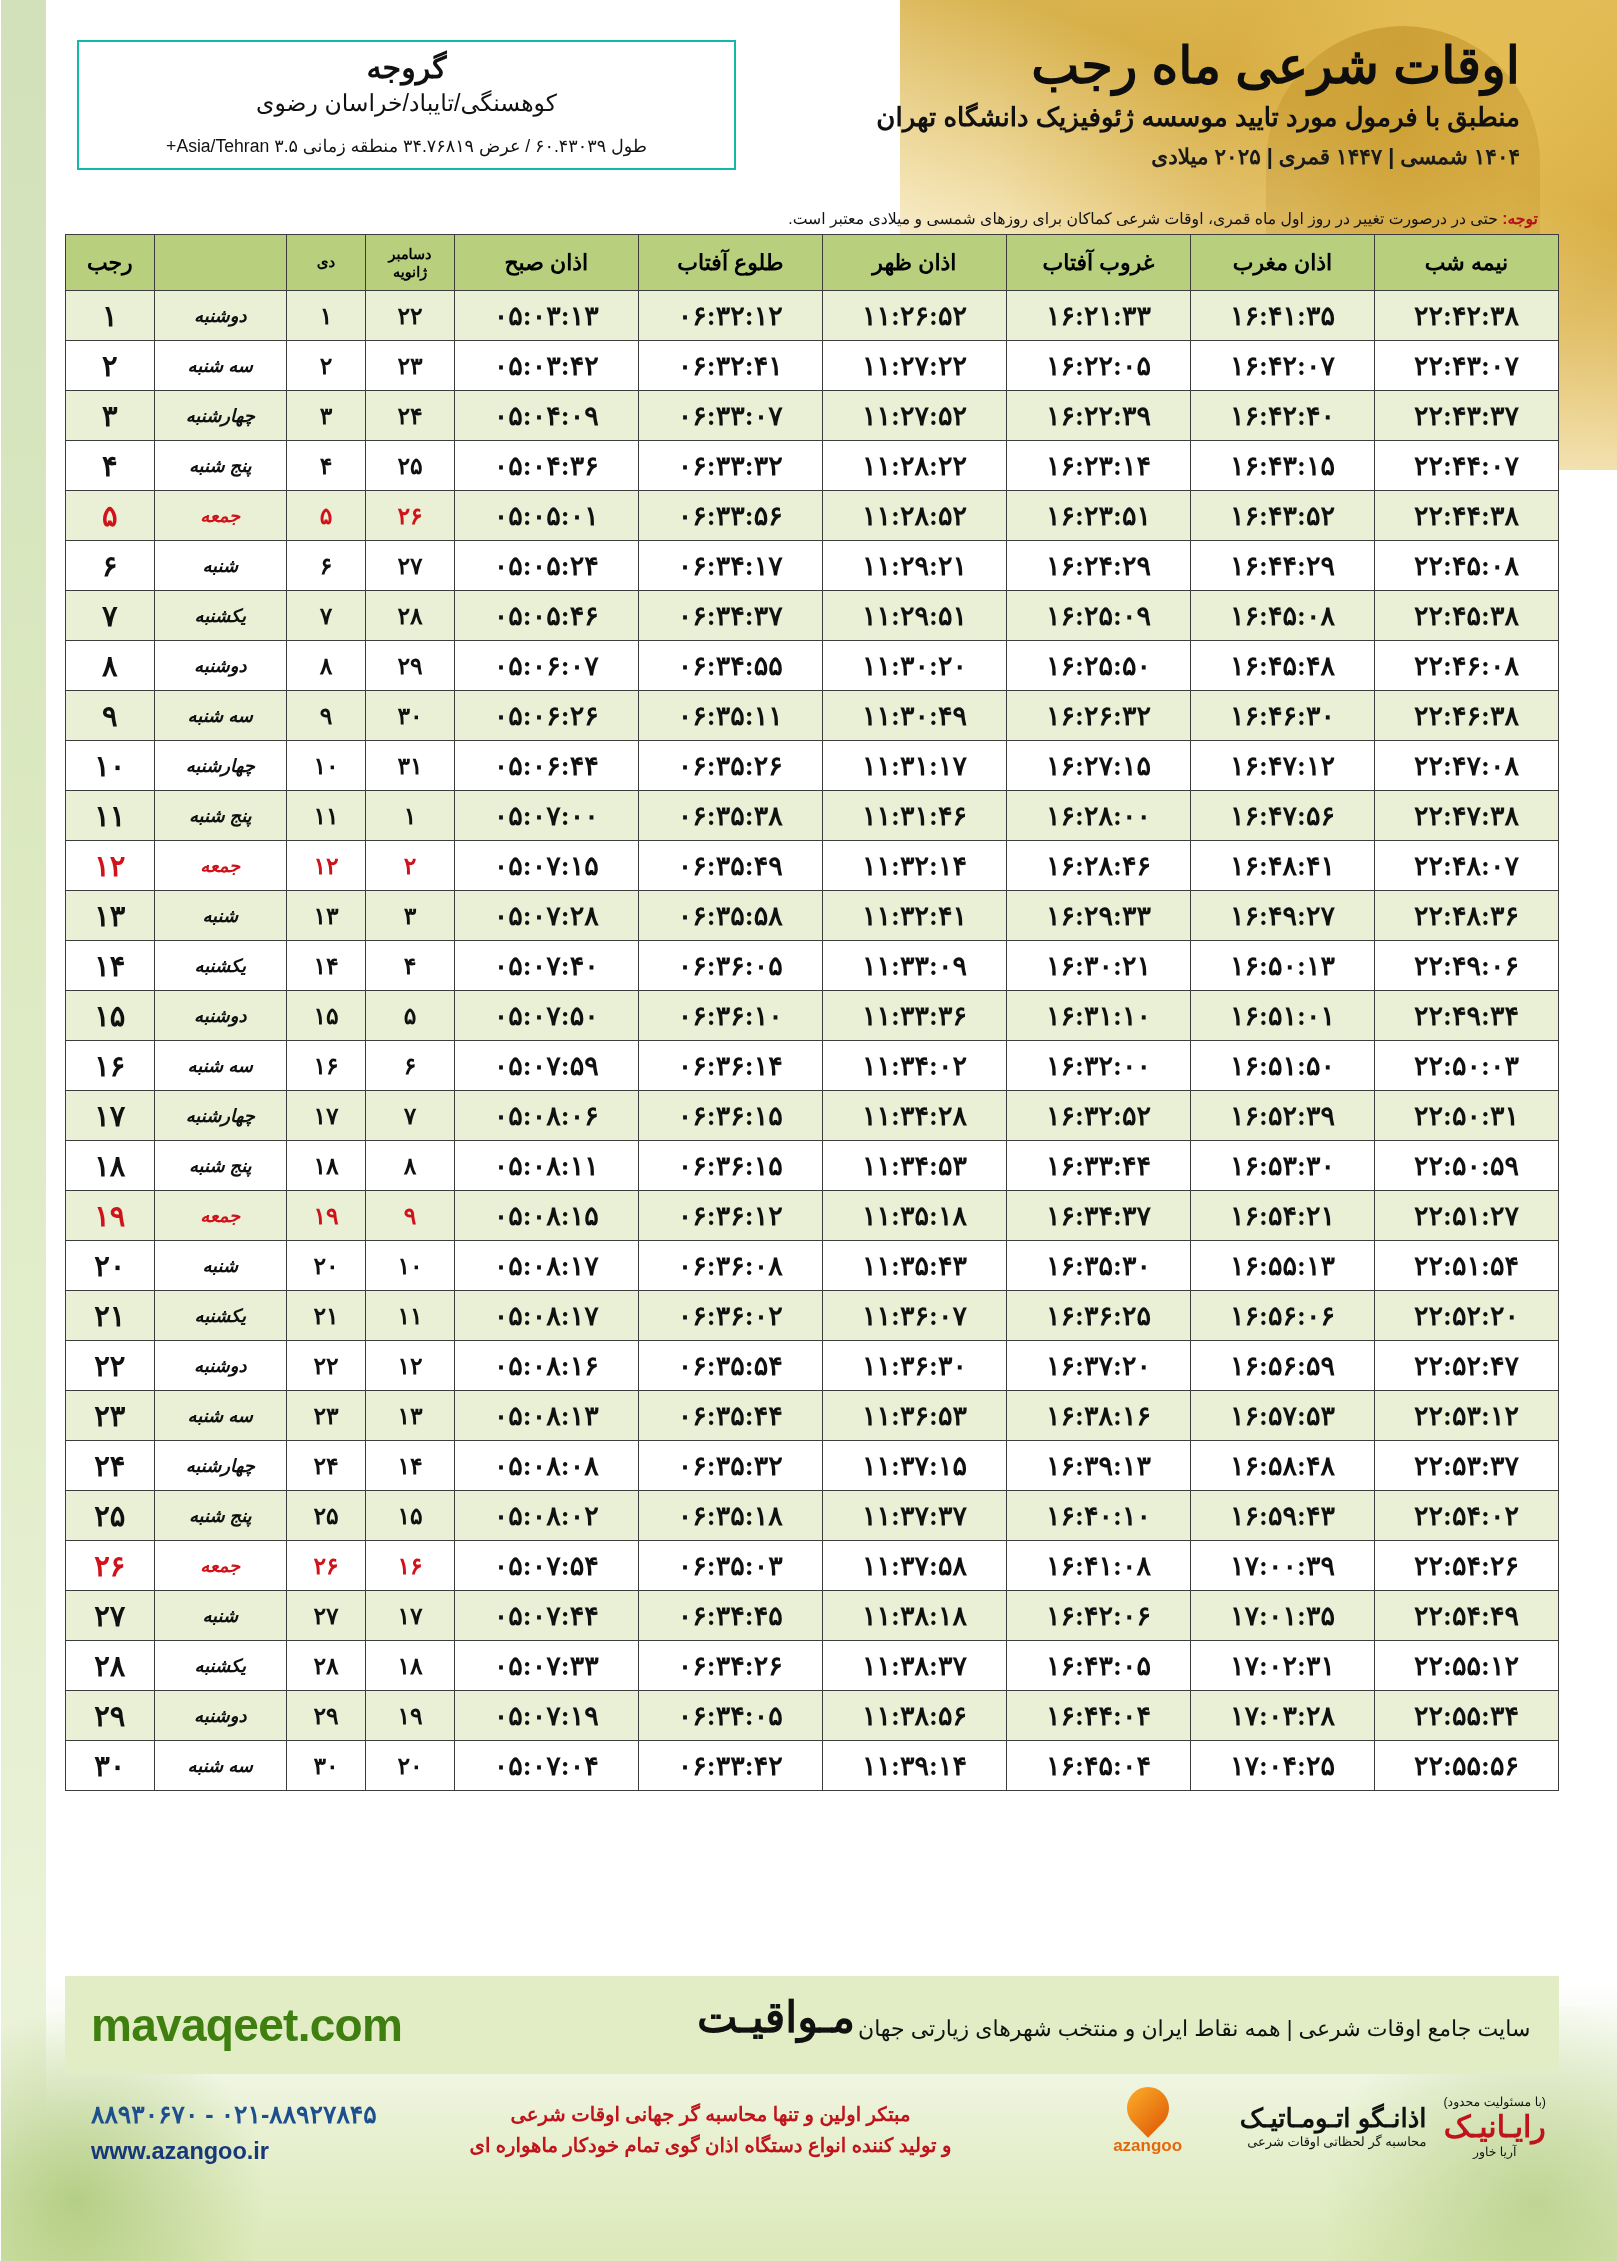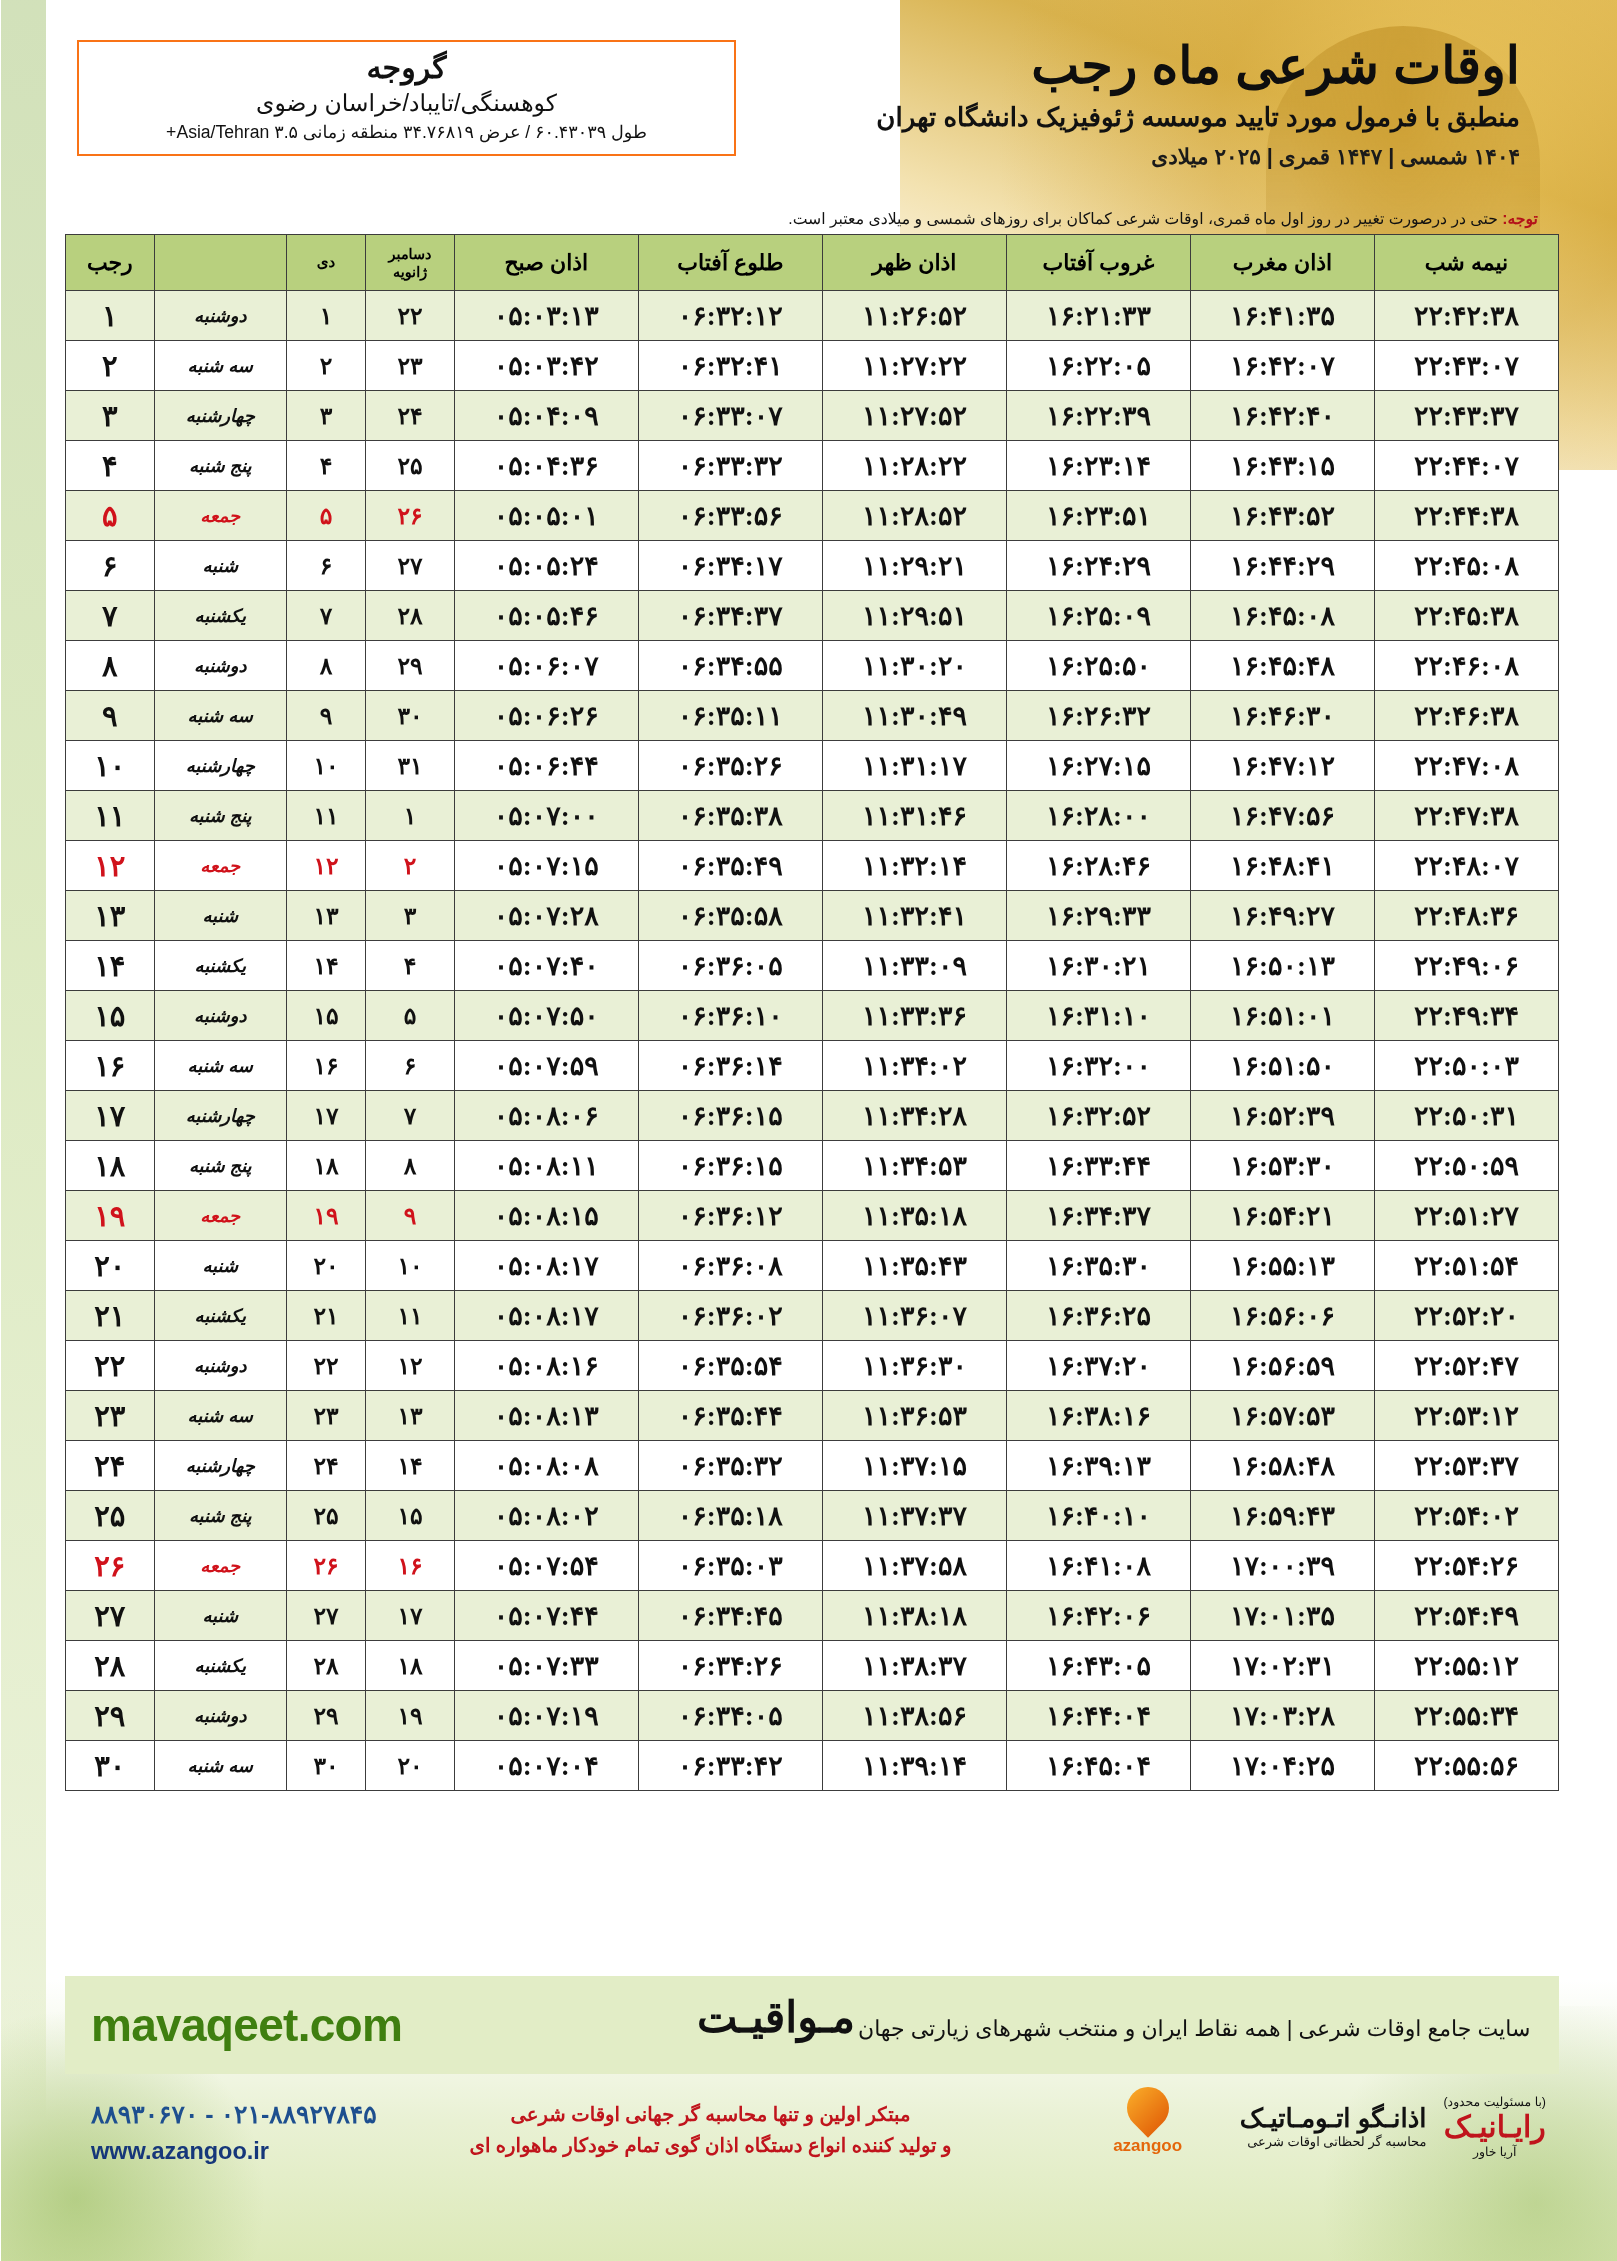--- a/index.html
+++ b/index.html
@@ -66,26 +66,26 @@
   }
   .sub-title {
     font-size: 26px; font-weight:bold; color:#111; margin-top:9px;
   }
   .date-line {
     font-size: 21.5px; color:#1a1a1a; margin-top:11.7px; font-weight:bold;
   }
 
   .loc-box {
     position:absolute; left:77px; top:40px; width:659px;
-    border:2px solid #f97316; background:#fff; text-align:center;
+    border:2px solid #14b8a6; background:#fff; text-align:center;
     padding:9px 6.5px 10.4px;
   }
   .loc-name { font-size:30px; font-weight:bold; color:#111; line-height:1.15; }
   .loc-sub  { font-size:23.5px; color:#111; margin-top:3.9px; }
-  .loc-geo  { font-size:17.6px; color:#111; margin-top:5px; }
+  .loc-geo  { font-size:17.6px; color:#111; margin-top:19px; }
 
   .note {
     position:absolute; left:77px; top:209px; width:1461px; text-align:right;
     font-size:15.7px; color:#111;
   }
   .note b { color:#b3121a;margin-top:12px; }
 
   
   .tbl-wrap { position:absolute; top:234px; left:65px; width:1494px; }
   table { border-collapse:collapse; width:1494px; table-layout:fixed; }

